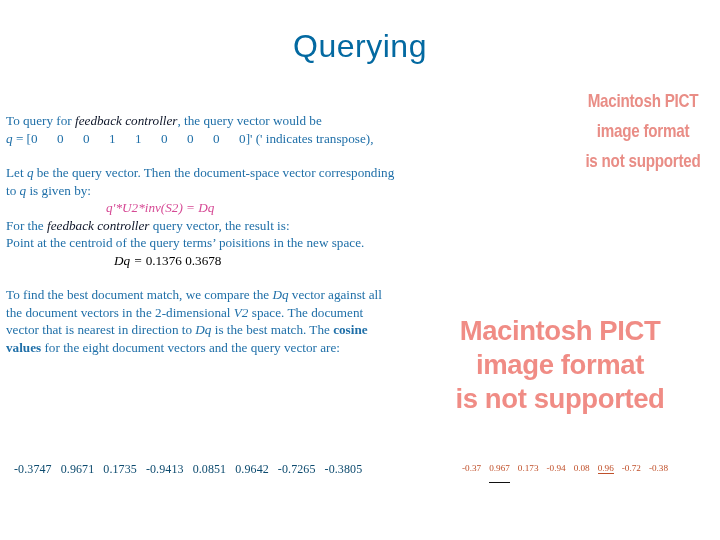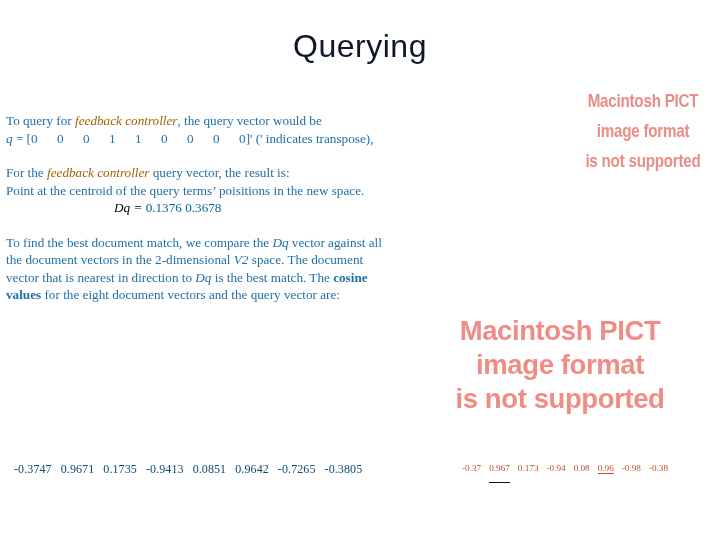--- a/index.html
+++ b/index.html
@@ -18,55 +18,55 @@
   
   #slide-title {
     position: absolute;
     left: 0;
     top: 28px;
     width: 720px;
     text-align: center;
     font-family: "Liberation Sans", "DejaVu Sans", sans-serif;
     font-size: 32px;
     font-weight: 400;
-    color: #0f172a;
+    color: #0369a1;
     letter-spacing: 0.5px;
   }
 
   
   #body-column {
     position: absolute;
     left: 6px;
     top: 112px;
     width: 392px;
     color: #1F6FA8;
     font-size: 13.2px;
     line-height: 17.5px;
   }
   .para { margin: 0 0 0 0; }
   .spacer { height: 17px; }
 
   .kw-red {
-    color: #a16207;
+    color: #0f172a;
     font-style: italic;
     font-weight: 500;
   }
   .formula {
     color: #D64A95;
     font-style: italic;
     display: block;
     text-align: left;
     padding-left: 100px;
   }
   .formula-2 {
     display: block;
     padding-left: 108px;
   }
   .mag { color: #000000; font-style: italic; }
-  .navy-num { color: #0369a1; font-style: normal; }
+  .navy-num { color: #000000; font-style: normal; }
   .ital { font-style: italic; }
   .bold { font-weight: bold; }
 
   .vec-row span.z { display: inline-block; width: 26px; }
 
   
   #cosine-values-left {
     position: absolute;
     left: 14px;
     top: 462px;
@@ -143,21 +143,25 @@
     <span>To query for </span><span class="kw-red">feedback controller</span><span>, the query vector would be</span>
   </div>
 
   <div class="para vec-row">
     <span class="ital">q</span><span> = [</span><span class="z">0</span><span class="z">0</span><span class="z">0</span><span class="z">1</span><span class="z">1</span><span class="z">0</span><span class="z">0</span><span class="z">0</span><span>0</span><span>]'</span>
     <span>(' indicates transpose),</span>
   </div>
 
   <div class="spacer"></div>
 
+  <div class="para">
+    <span>Let </span><span class="ital">q</span><span> be the query vector.  Then the document-space vector corresponding to </span><span class="ital">q</span><span> is given by:</span>
+  </div>
 
+  <div class="formula">q'*U2*inv(S2) = Dq</div>
 
   <div class="para">
     <span>For the </span><span class="kw-red">feedback controller</span><span> query vector, the result is:</span>
   </div>
 
   <div class="para">Point at the centroid of the query terms’ poisitions in the new space.</div>
 
   <div class="para formula-2">
     <span class="mag">Dq = </span><span class="navy-num">0.1376    0.3678</span>
   </div>
@@ -179,13 +183,13 @@
   <div>image format</div>
   <div>is not supported</div>
 </div>
 
 <div id="pict-large">
   <div>Macintosh PICT</div>
   <div>image format</div>
   <div>is not supported</div>
 </div>
 
-<div id="cosine-values-right"><span class="num">-0.37</span><span class="num u-black">0.967</span><span class="num">0.173</span><span class="num">-0.94</span><span class="num">0.08</span><span class="num u-red">0.96</span><span class="num">-0.98</span><span class="num">-0.38</span></div>
+<div id="cosine-values-right"><span class="num">-0.37</span><span class="num u-black">0.967</span><span class="num">0.173</span><span class="num">-0.94</span><span class="num">0.08</span><span class="num u-red">0.96</span><span class="num">-0.72</span><span class="num">-0.38</span></div>
 
 </body></html>

